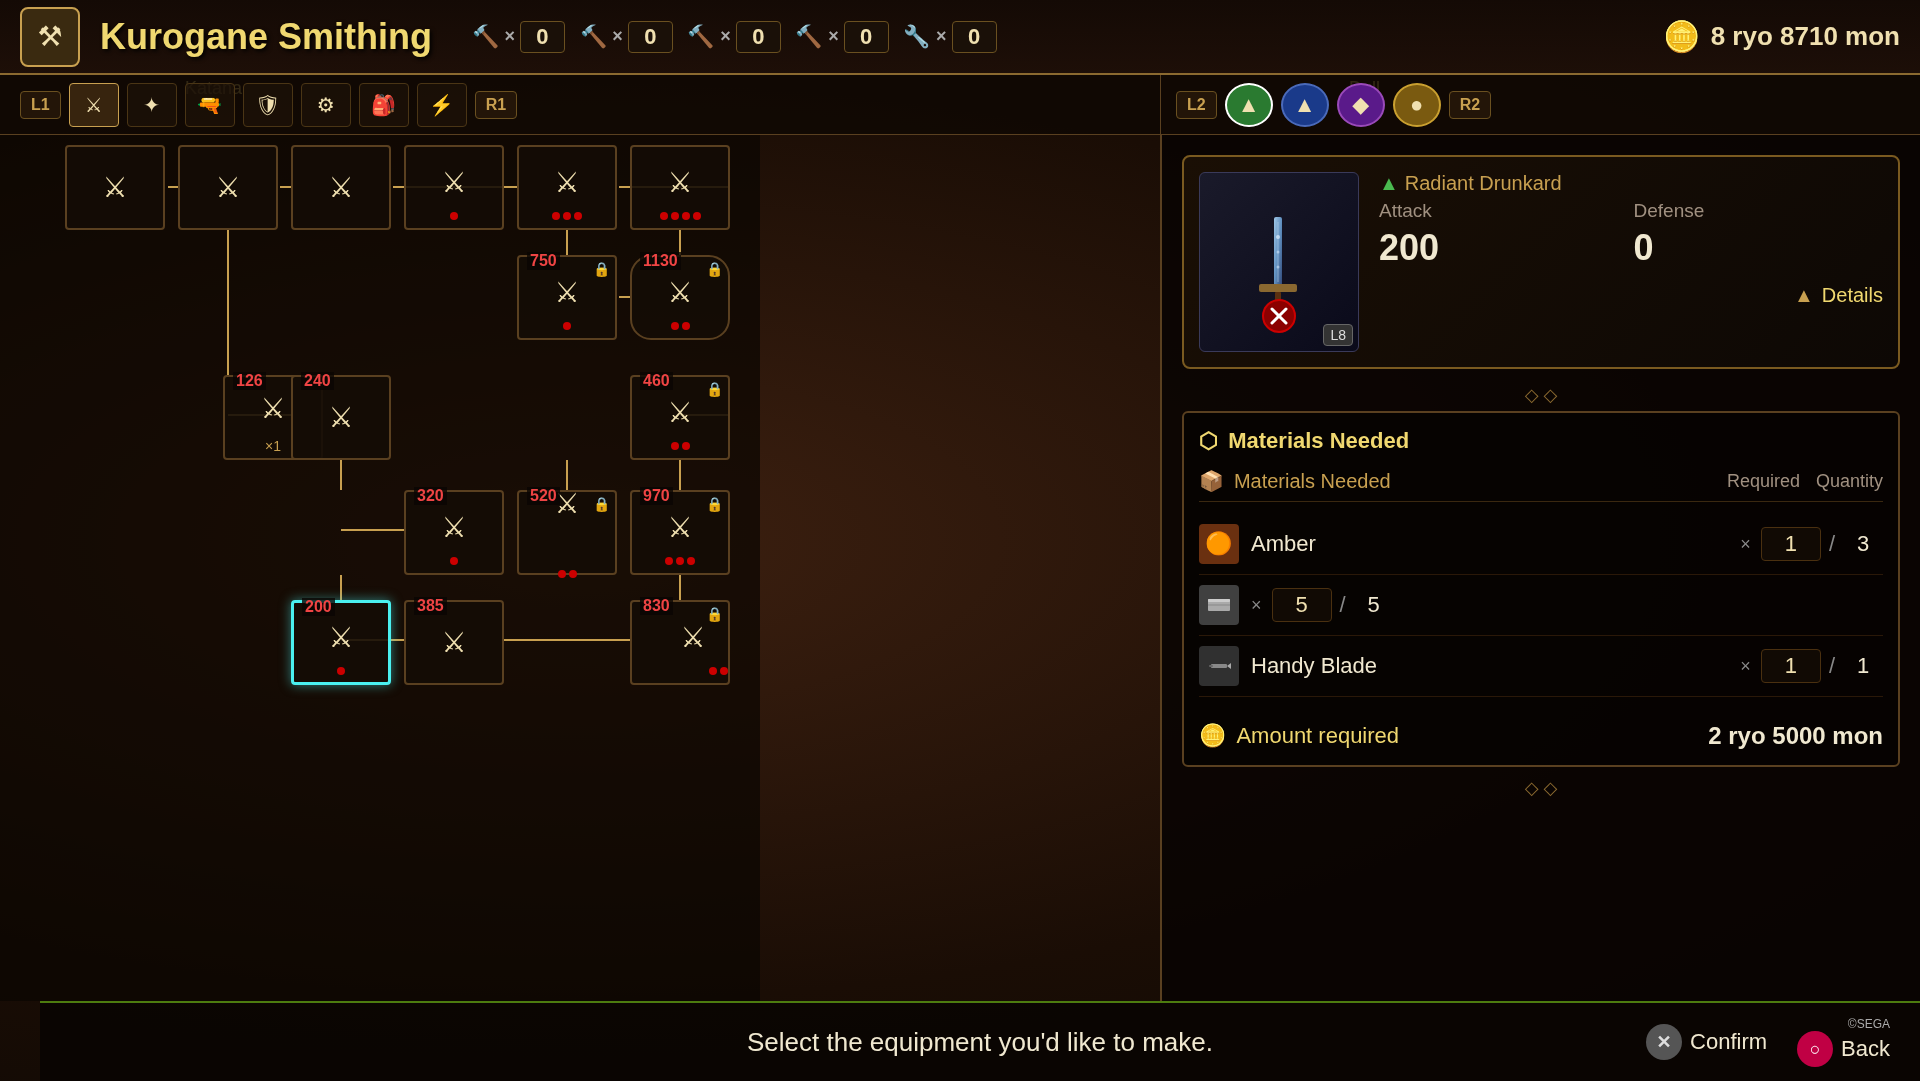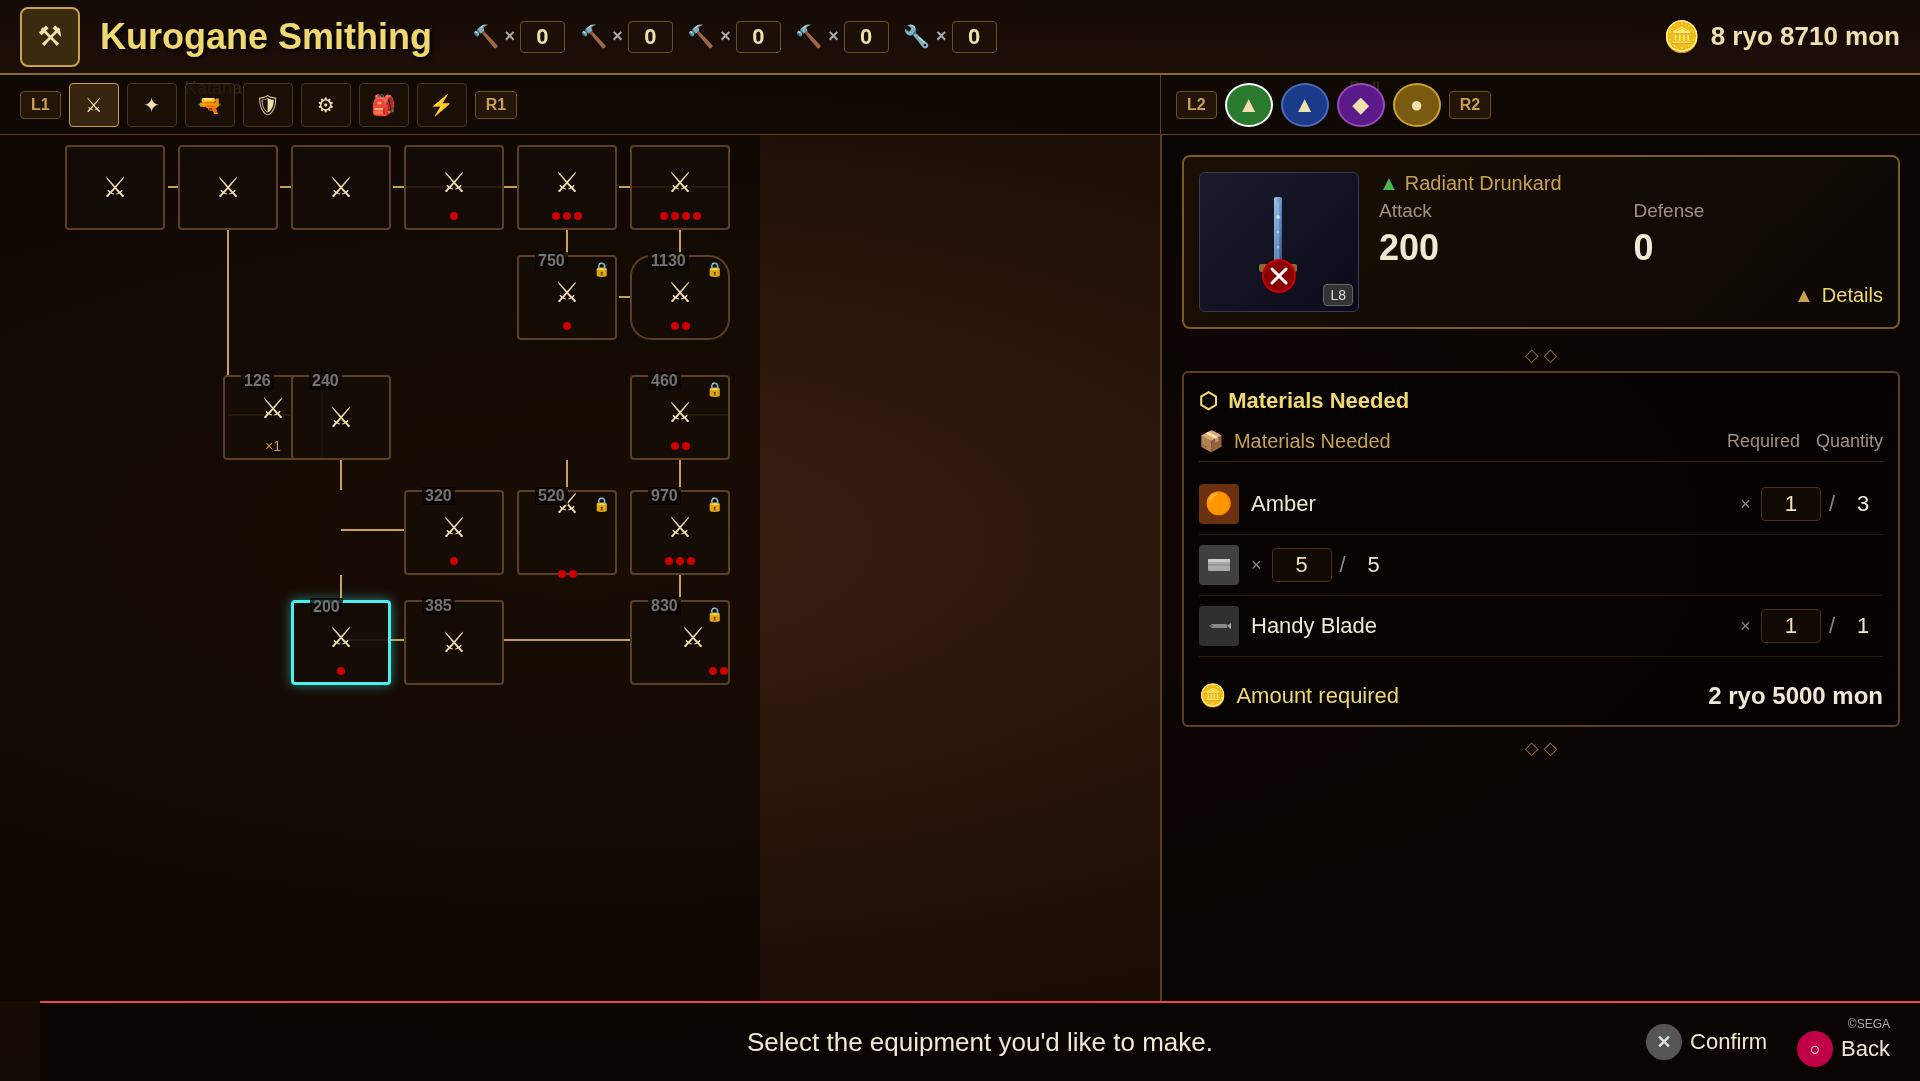--- a/index.html
+++ b/index.html
@@ -225,24 +225,24 @@
       content: '🔒';
       position: absolute;
       top: 4px;
       right: 4px;
       font-size: 14px;
     }
 
     .weapon-node-cost {
       position: absolute;
       top: -5px;
-      left: 16px;
+      left: 8px;
       font-size: 16px;
       font-weight: bold;
-      color: #737373;
+      color: #ef4444;
       background: rgba(10,5,2,0.8);
       padding: 0 3px;
     }
 
     .weapon-node-img {
       width: 70px;
       height: 55px;
       display: flex;
       align-items: center;
       justify-content: center;
@@ -286,21 +286,21 @@
       border: 2px solid #7a5a20;
       border-radius: 8px;
       padding: 15px;
       display: flex;
       gap: 20px;
       margin-bottom: 15px;
     }
 
     .weapon-preview {
       width: 160px;
-      height: 140px;
+      height: 180px;
       background: linear-gradient(135deg, #1a1a2a 0%, #0a0a1a 100%);
       border: 1px solid #3a3a5a;
       border-radius: 6px;
       display: flex;
       flex-direction: column;
       align-items: center;
       justify-content: center;
       position: relative;
       flex-shrink: 0;
     }
@@ -480,21 +480,21 @@
     }
 
     
     .bottom-bar {
       position: absolute;
       bottom: 0;
       left: 0;
       right: 0;
       height: 80px;
       background: rgba(10,5,2,0.92);
-      border-top: 2px solid #ef4444;
+      border-top: 2px solid #4d7c0f;
       display: flex;
       align-items: center;
       justify-content: center;
       margin-left: 40px;
     }
 
     .instruction-text {
       font-size: 26px;
       color: #f0e8d0;
       text-align: center;

